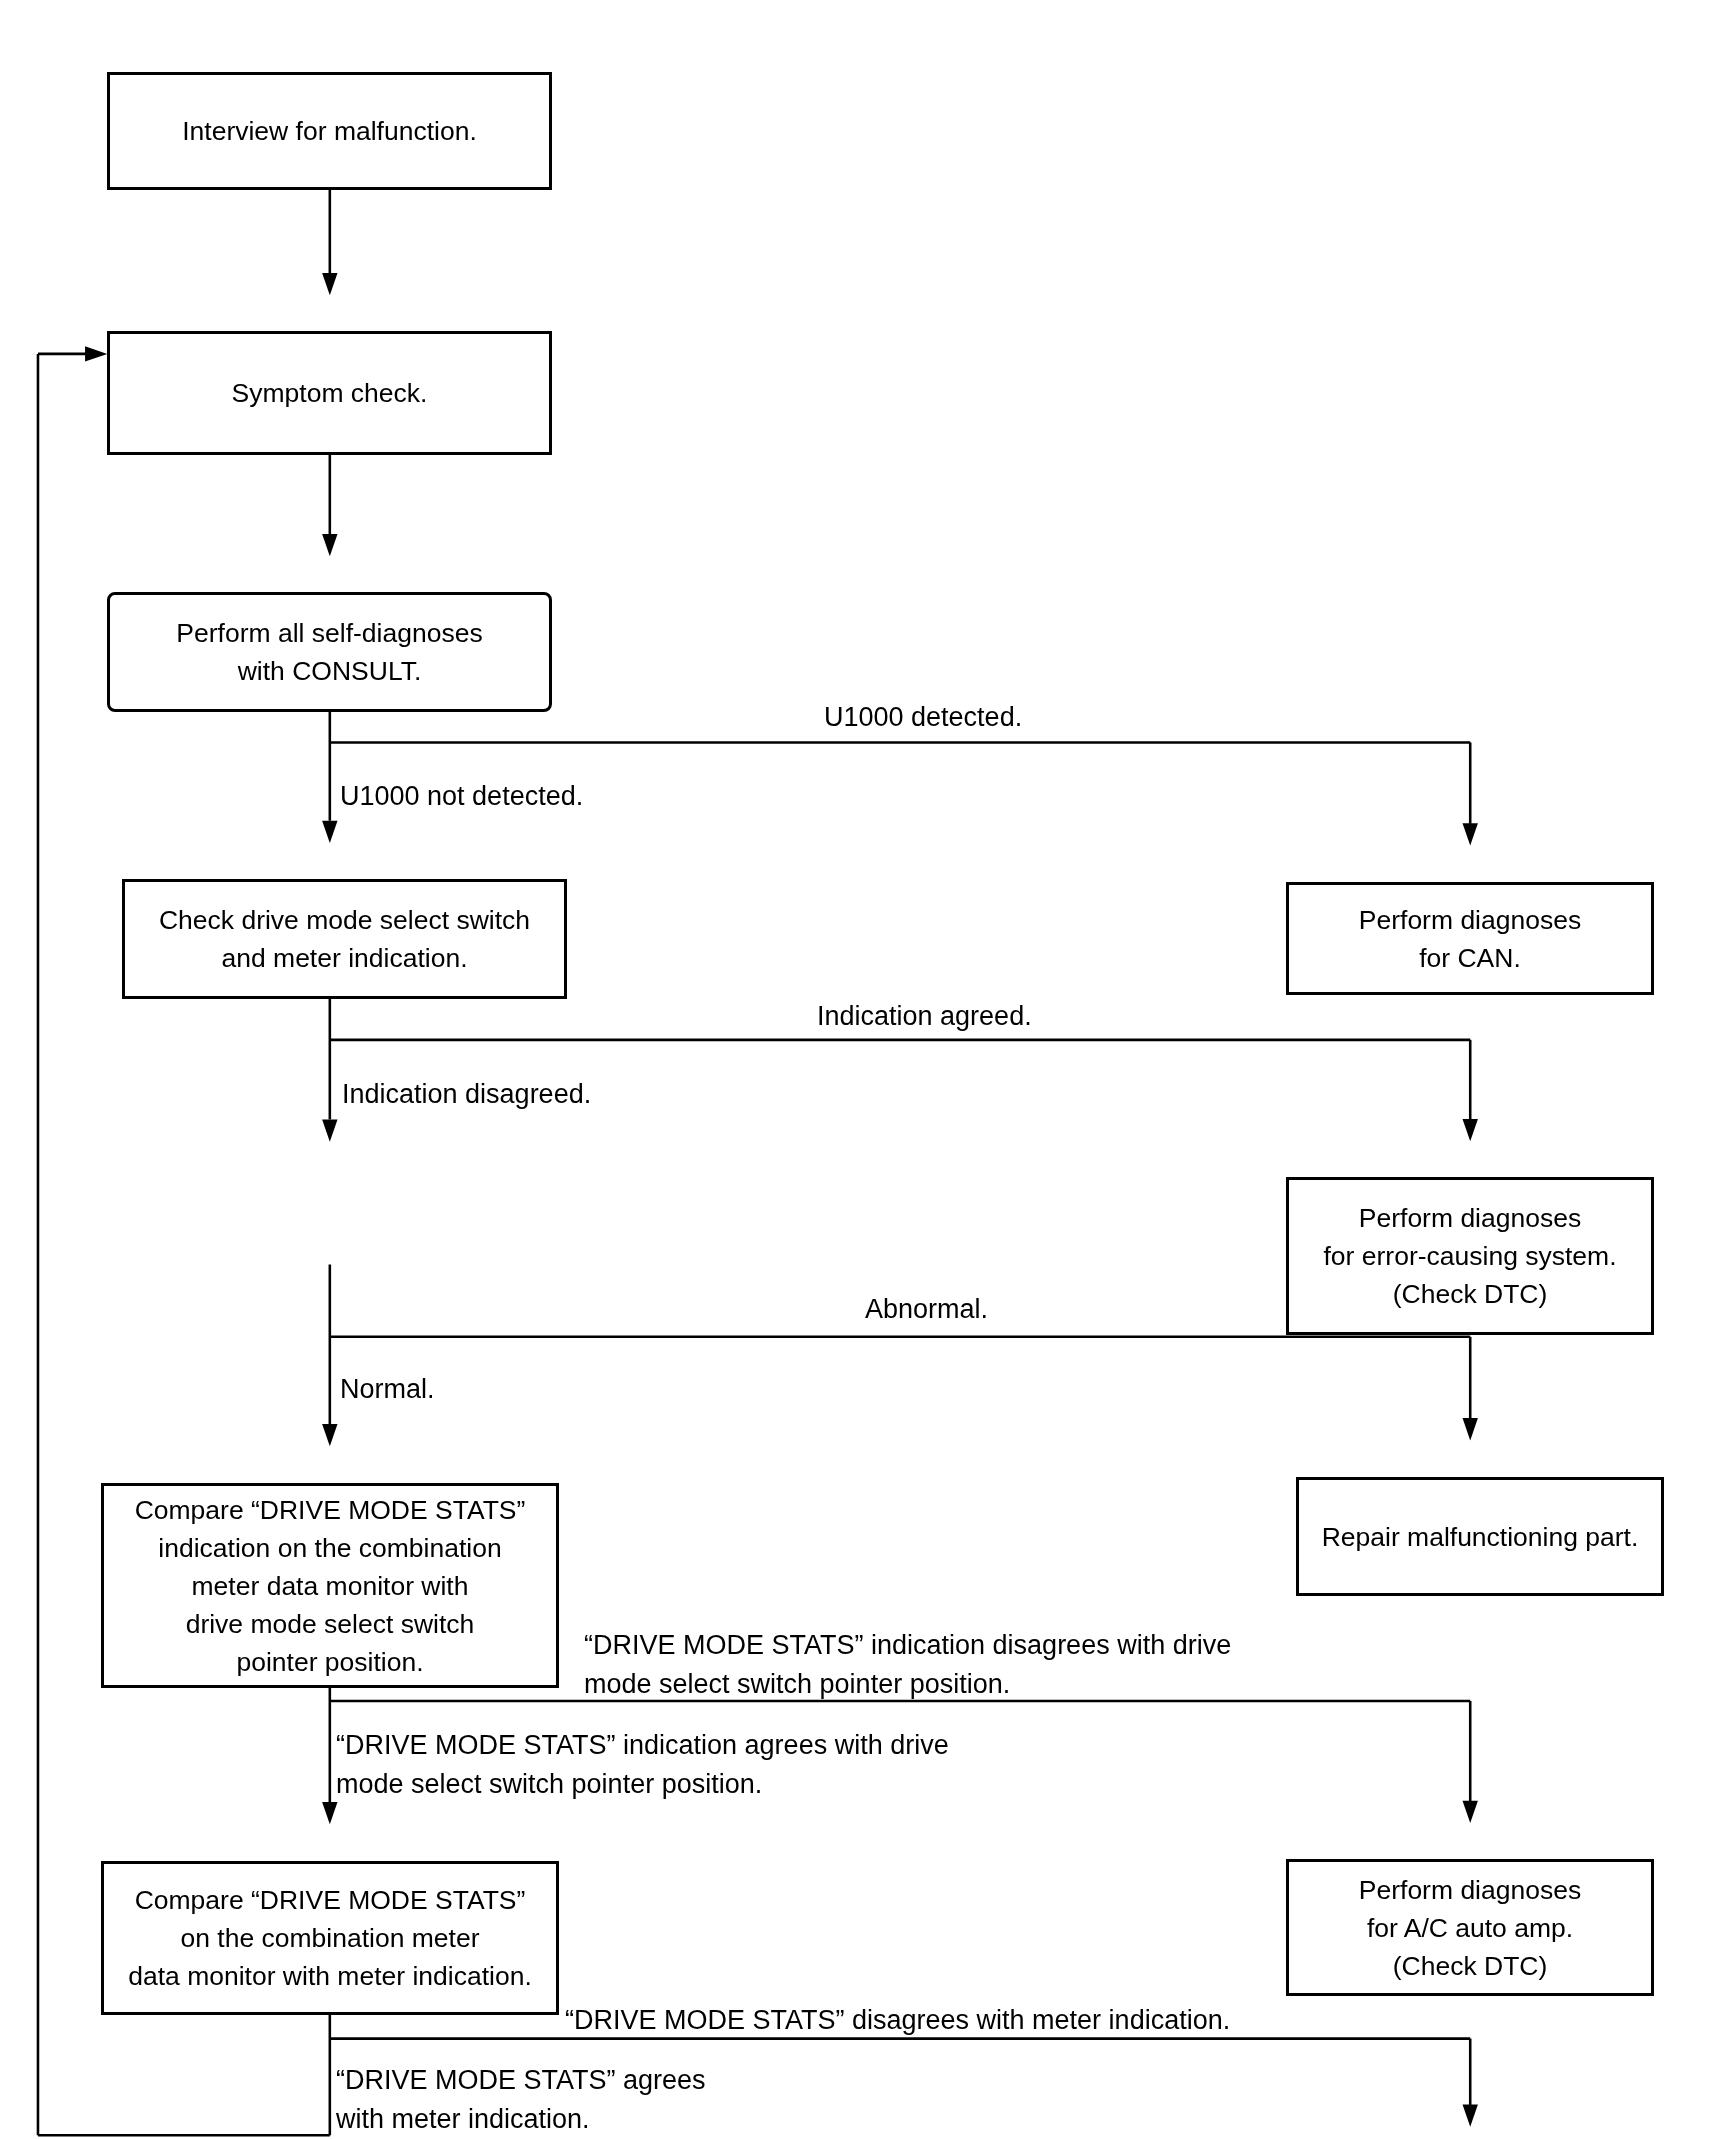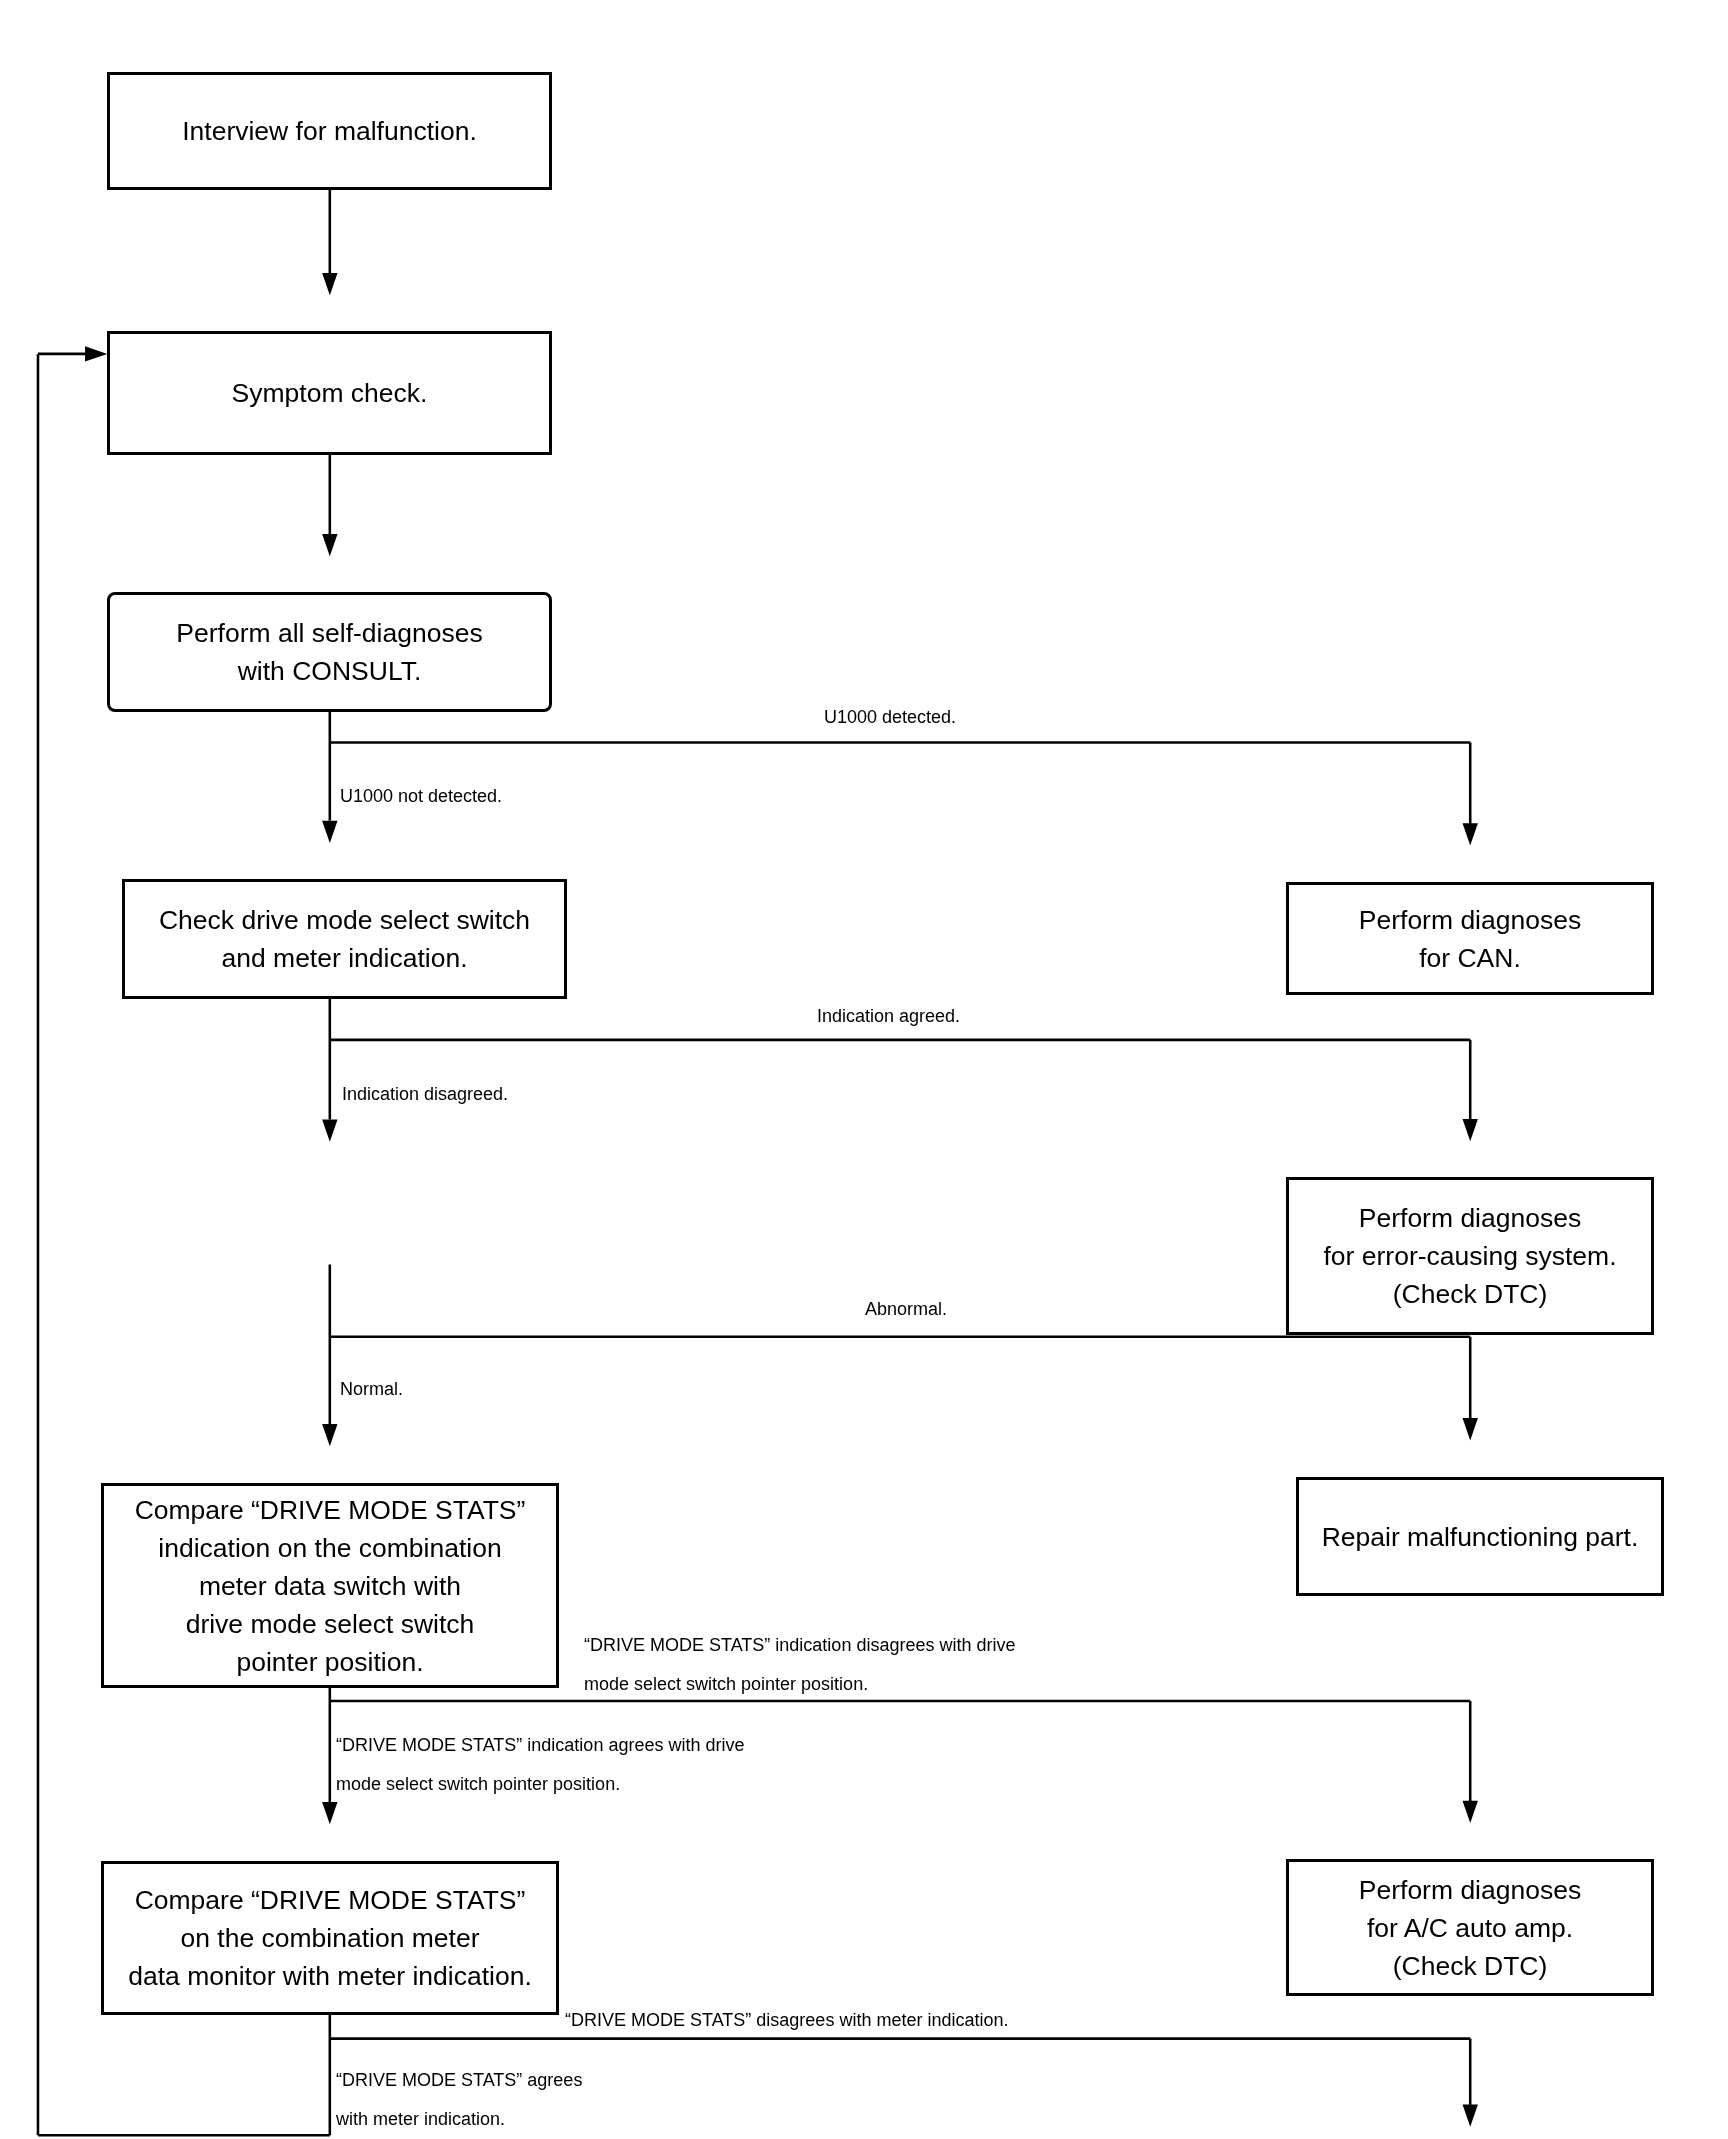--- a/index.html
+++ b/index.html
@@ -10,21 +10,21 @@
   }
   #connectors{position:absolute;left:0;top:0;width:1729px;height:2342px;}
   #connectors line{stroke:var(--ink);stroke-width:6;}
   #connectors polygon{fill:var(--ink);stroke:none;}
   .fbox{
     position:absolute;box-sizing:border-box;background:var(--paper);
     border:3.9px solid var(--ink);
     display:flex;flex-direction:column;justify-content:center;align-items:center;
     text-align:left;font-size:26.5px;line-height:38px;white-space:nowrap;margin-top:36px;
   }
-  .elabel{position:absolute;font-size:18px;line-height:39px;white-space:nowrap;}
+  .elabel{position:absolute;font-size:27px;line-height:39px;white-space:nowrap;}
   .elabel span{display:block;}
   sup.fnote{font-size:0.6em;vertical-align:super;line-height:0;}
 
   
   #b-interview     {left:107px;top:36px;  width:445px;height:118px;}
   #b-symptom       {left:107px;top:295px; width:445px;height:124px;}
   #b-selfdiag      {left:107px;top:556px;width:445px;height:120px;border-radius:8px;}
   #b-checkswitch   {left:122px;top:843px;width:445px;height:120px;}
   #b-checkcircuit  {left:107px;top:1142px;width:445px;height:123px;}
   #b-comparepointer{left:101px;top:1447px;width:458px;height:205px;}
@@ -110,21 +110,21 @@
 
   <div class="fbox" id="b-checkswitch">
     <span>Check drive mode select switch</span>
     <span>and meter indication.</span>
   </div>
 
 
   <div class="fbox" id="b-comparepointer">
     <span>Compare “DRIVE MODE STATS”</span>
     <span>indication on the combination</span>
-    <span>meter data switch with</span>
+    <span>meter data monitor with</span>
     <span>drive mode select switch</span>
     <span>pointer position.</span>
   </div>
 
   <div class="fbox" id="b-comparemeter">
     <span>Compare “DRIVE MODE STATS”</span>
     <span>on the combination meter</span>
     <span>data monitor with meter indication.</span>
   </div>
 

